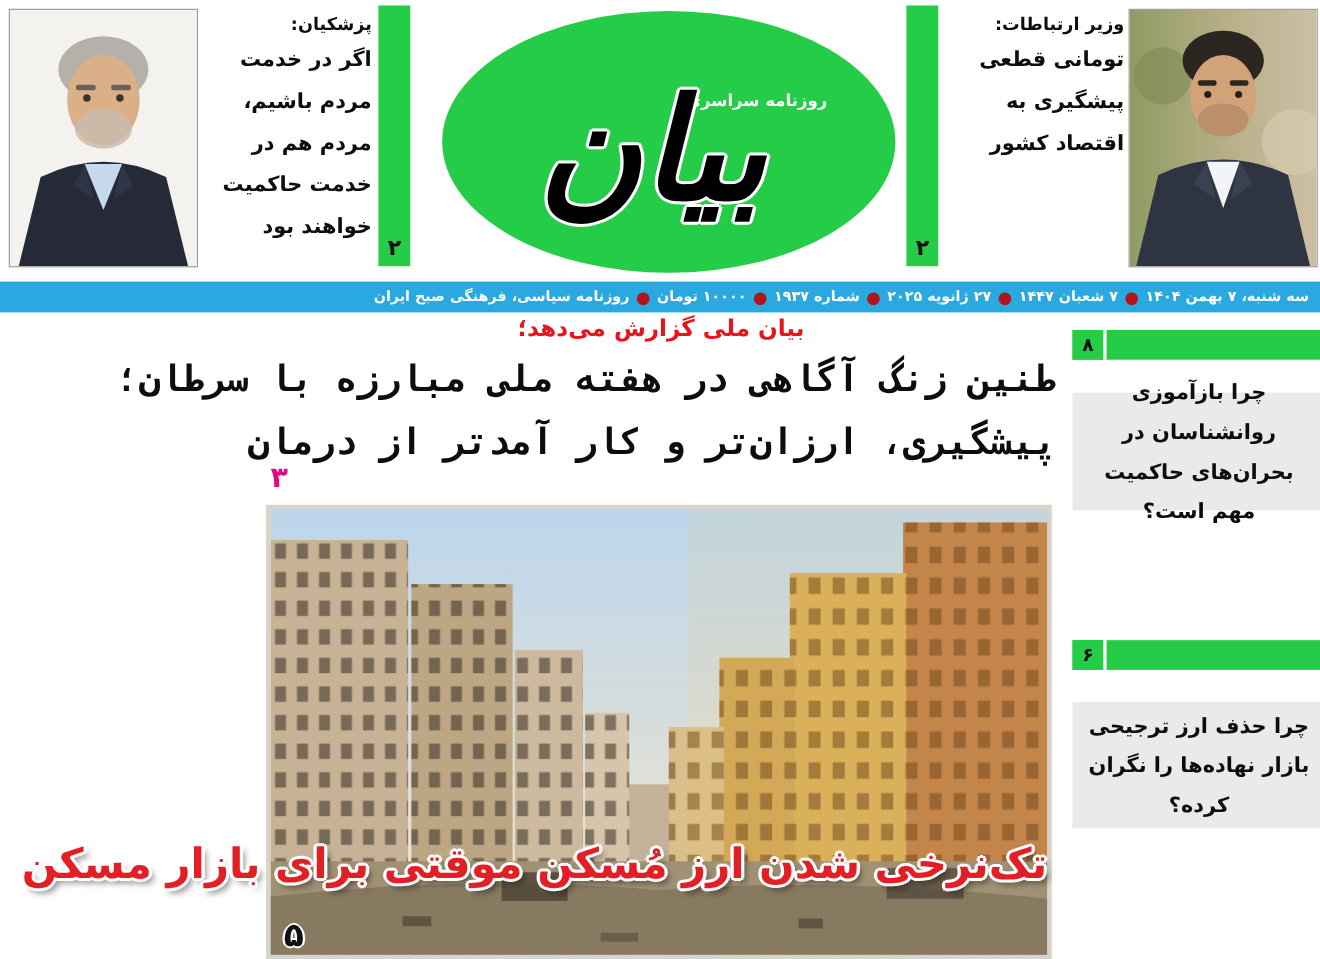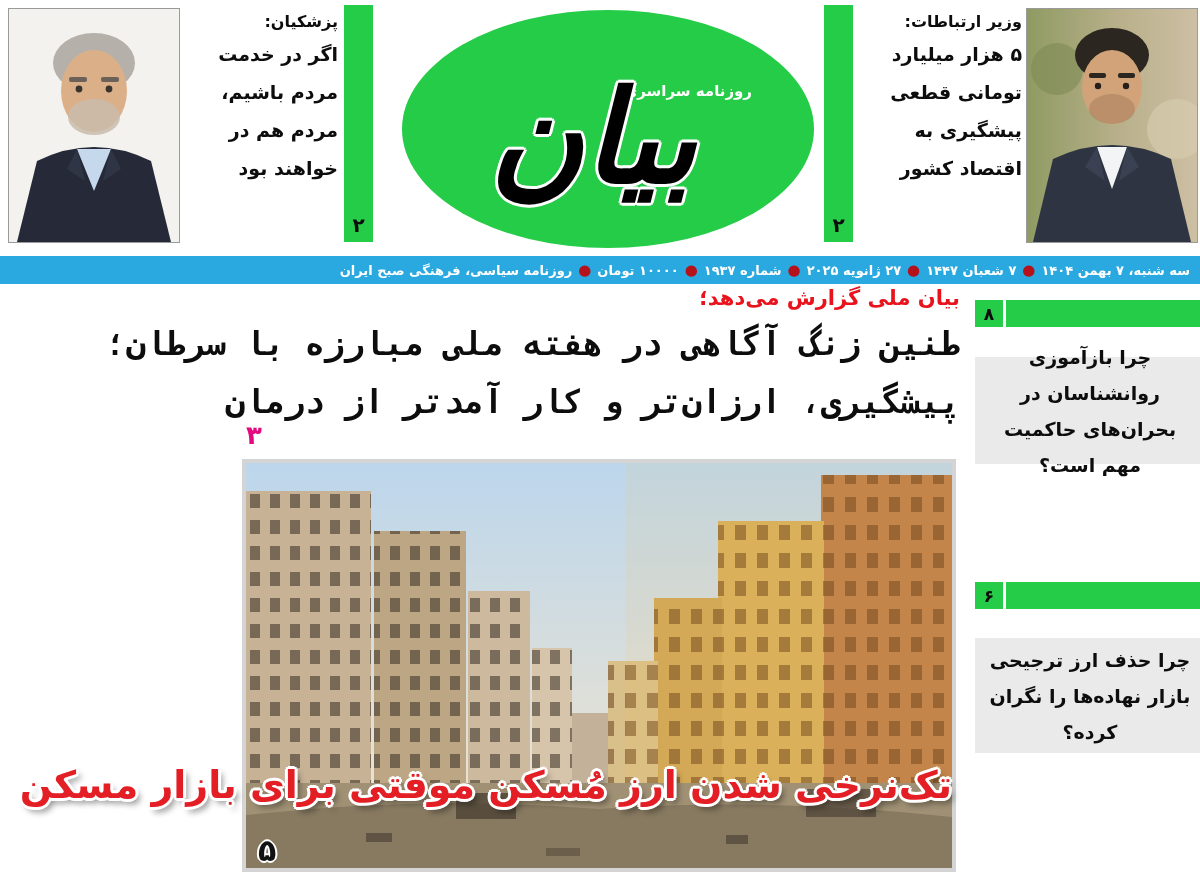--- a/index.html
+++ b/index.html
@@ -23,21 +23,21 @@
     text-shadow:-3px 0 #fff,3px 0 #fff,0 -3px #fff,0 3px #fff,-2px -2px #fff,2px 2px #fff,2px -2px #fff,-2px 2px #fff;
   }
   
   .dateline{
     left:0;top:256px;width:1200px;height:28px;background:#2aa9e0;
     display:flex;align-items:center;justify-content:flex-start;
     padding-right:10px;box-sizing:border-box;color:#fff;font-weight:bold;font-size:13px;white-space:nowrap;
   }
   .dateline .dot{color:#b5121b;font-size:15px;margin:0 6px;line-height:1;}
   
-  .lead{left:242px;top:286px;width:718px;text-align:right;}
+  .lead{left:242px;top:286px;width:718px;text-align:center;}
   .lead .lk{color:#e8131c;font-size:21px;font-weight:bold;margin-bottom:8px;}
   .lead .l1,.lead .l2{color:#0d0d0d;font-size:33px;font-weight:bold;line-height:58px;white-space:nowrap;font-family:Liberation Mono, monospace;}
   .lead-num{left:246px;top:420px;color:#e5097f;font-size:26px;font-weight:bold;}
   
   .sb-bar{background:#25cc48;height:27px;position:relative;}
   .sb-num{
     position:absolute;left:0;top:0;bottom:0;width:28px;background:#25cc48;
     border-right:3px solid #ffffff;display:flex;align-items:center;justify-content:center;
     font-size:17px;font-weight:bold;color:#0d0d0d;
   }
@@ -76,39 +76,39 @@
     <path d="M68,140 L58,160 L76,172 Z" fill="#303546"></path>
     <path d="M102,140 L112,160 L94,172 Z" fill="#303546"></path>
   </svg>
 </div>
 
 <div class="abs quote" style="left:182px;top:12px;width:156px;">
   <div class="qk">پزشکیان:</div>
   <div class="ql">اگر در خدمت</div>
   <div class="ql">مردم باشیم،</div>
   <div class="ql">مردم هم در</div>
+  <div class="ql">خدمت حاکمیت</div>
   <div class="ql">خواهند بود</div>
 </div>
 
 <div class="abs vbar" style="left:344px;top:5px;width:29px;height:237px;">
   <span class="vnum">۲</span>
 </div>
 
 <div class="abs logo-oval" style="left:402px;top:10px;width:412px;height:238px;">
   <div class="logo-sub">روزنامه سراسری</div>
   <div class="logo-name">بیان</div>
 </div>
 
 <div class="abs vbar" style="left:824px;top:5px;width:29px;height:237px;">
   <span class="vnum">۲</span>
 </div>
 
 <div class="abs quote" style="left:858px;top:12px;width:164px;">
   <div class="qk">وزیر ارتباطات:</div>
-  <div class="ql">۵ هزار میلیارد</div>
   <div class="ql">تومانی قطعی</div>
   <div class="ql">پیشگیری به</div>
   <div class="ql">اقتصاد کشور</div>
 </div>
 
 <div class="abs head-photo" style="left:1026px;top:8px;width:170px;height:233px;">
   <svg width="170" height="233" viewBox="0 0 170 233">
     <defs>
       <linearGradient id="mbg" x1="0" y1="0" x2="1" y2="0">
         <stop offset="0" stop-color="#8f9b63"></stop>

